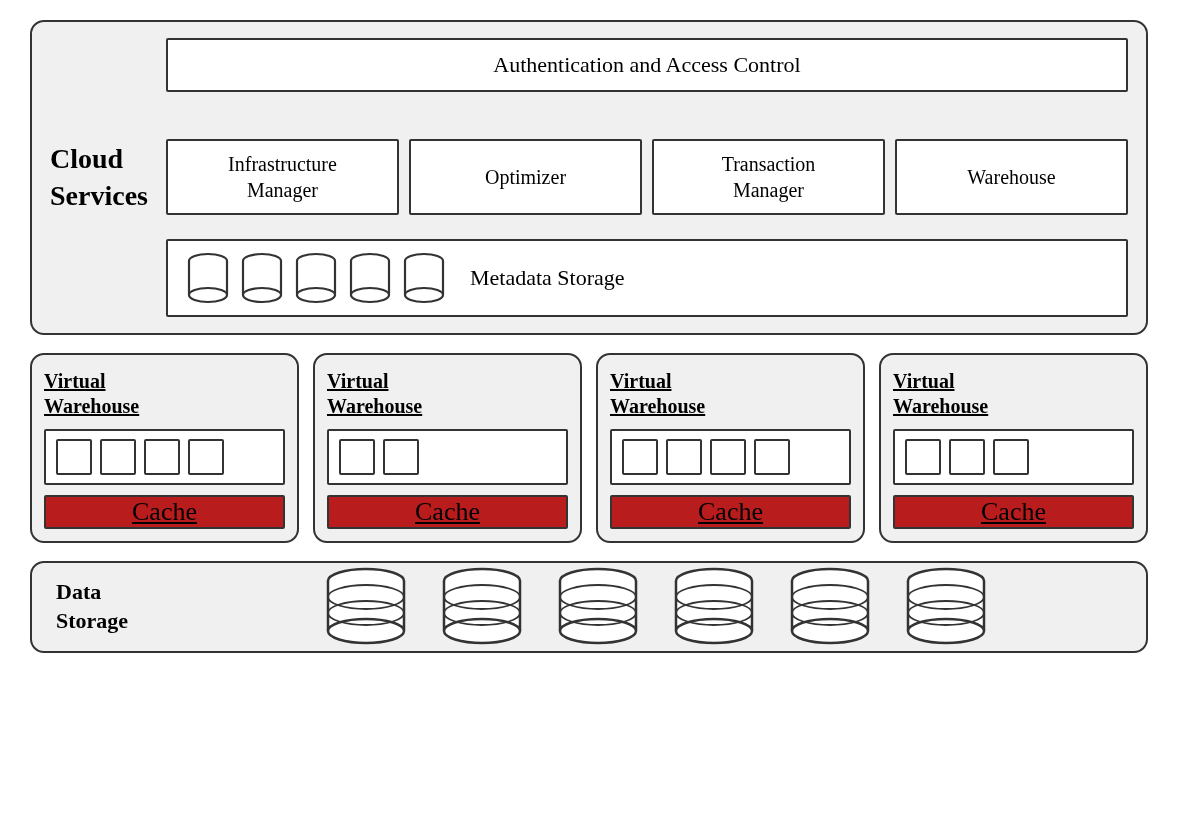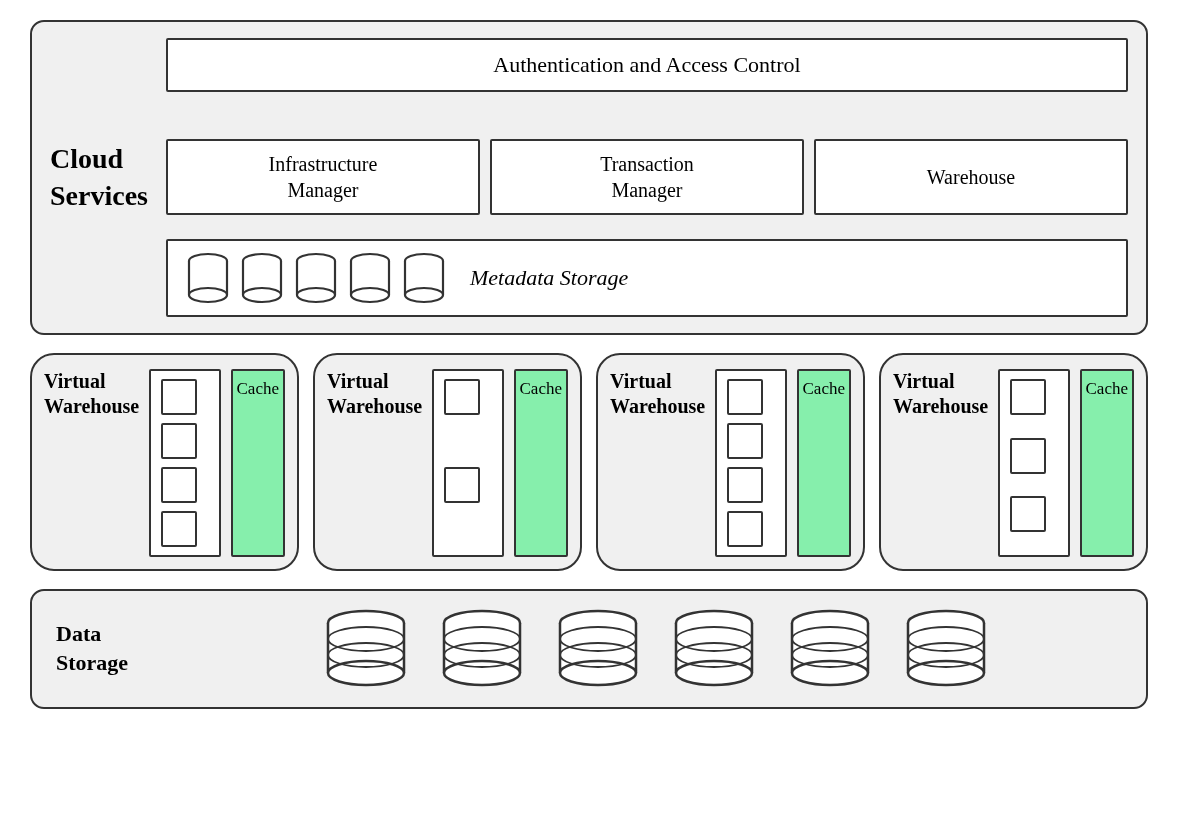--- a/index.html
+++ b/index.html
@@ -72,21 +72,20 @@
     }
     .metadata-row {
       border: 2.5px solid #333;
       background: #fff;
       display: flex;
       flex-direction: row;
       align-items: center;
       padding: 10px 18px;
       gap: 0;
       border-radius: 2px;
-      font-style: italic;
     }
     .metadata-cylinders {
       display: flex;
       flex-direction: row;
       gap: 10px;
       margin-right: 24px;
     }
     .cylinder-small {
       width: 44px;
       height: 54px;
@@ -99,25 +98,26 @@
     .vw-row {
       width: 100%;
       display: flex;
       flex-direction: row;
       gap: 14px;
     }
     .vw-box {
       flex: 1;
       background: #f0f0f0;
       border: 2.5px solid #333;
-      border-radius: 24px;
+      border-radius: 14px;
       padding: 14px 12px 12px 12px;
       display: flex;
-      flex-direction: row;
+      flex-direction: column;
       gap: 10px;
+      text-decoration: underline;
     }
     .vw-title {
       font-size: 20px;
       font-weight: bold;
       line-height: 1.25;
     }
     .vw-nodes {
       border: 2px solid #333;
       background: #fff;
       display: flex;
@@ -129,34 +129,34 @@
     }
     .vw-node {
       width: 36px;
       height: 36px;
       border: 2px solid #333;
       background: #fff;
       border-radius: 2px;
     }
     .cache-box {
       border: 2px solid #333;
-      background: #86efac;
+      background: #b91c1c;
       text-align: center;
-      font-size: 17px;
-      padding: 8px 4px;
+      font-size: 26px;
+      padding: 0 4px;
       border-radius: 2px;
     }
 
     
     .data-storage-section {
       width: 100%;
       background: #f0f0f0;
       border: 2.5px solid #333;
       border-radius: 14px;
-      padding: 18px 24px;
+      padding: 4px 24px;
       display: flex;
       flex-direction: row;
       align-items: center;
       gap: 0;
     }
     .data-storage-label {
       font-size: 22px;
       font-weight: bold;
       min-width: 110px;
       margin-right: 24px;
@@ -180,20 +180,21 @@
 <body>
 
 <div class="cloud-services-section">
   <div class="cloud-services-label">Cloud<br>Services</div>
   <div class="cloud-services-inner">
     <div class="auth-box">
       <span>Authentication and Access Control</span>
     </div>
     <div class="services-row">
       <div class="service-box">Infrastructure<br>Manager</div>
+      <div class="service-box">Optimizer</div>
       <div class="service-box">Transaction<br>Manager</div>
       <div class="service-box">Warehouse</div>
     </div>
     <div class="metadata-row">
       <div class="metadata-cylinders">
 
         <svg class="cylinder-small" viewBox="0 0 44 54" xmlns="http://www.w3.org/2000/svg">
           <ellipse cx="22" cy="10" rx="19" ry="7" fill="#fff" stroke="#333" stroke-width="2.2"></ellipse>
           <rect x="3" y="10" width="38" height="34" fill="#fff" stroke="none"></rect>
           <line x1="3" y1="10" x2="3" y2="44" stroke="#333" stroke-width="2.2"></line>

